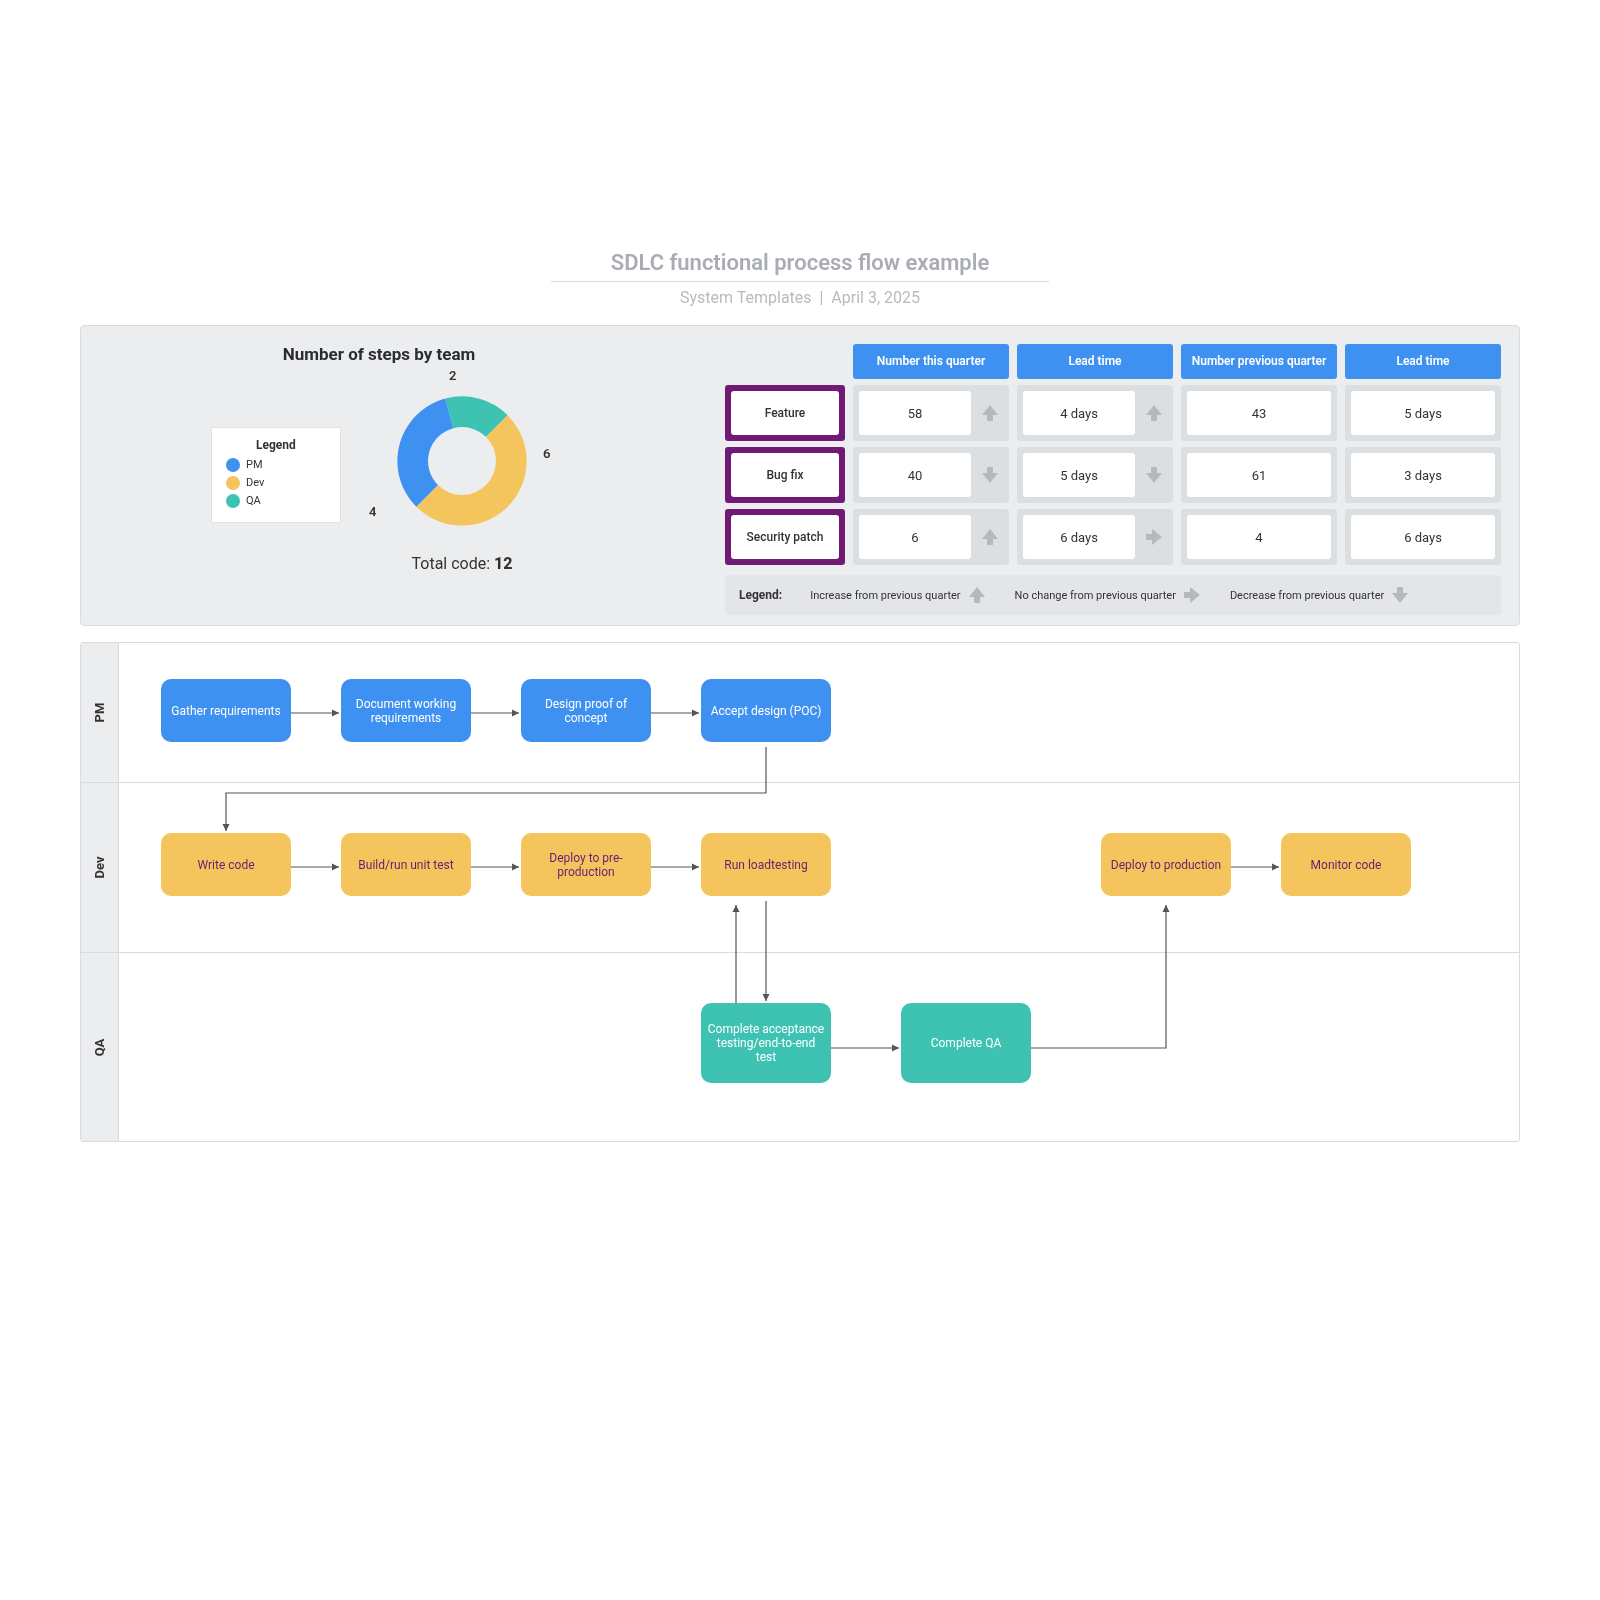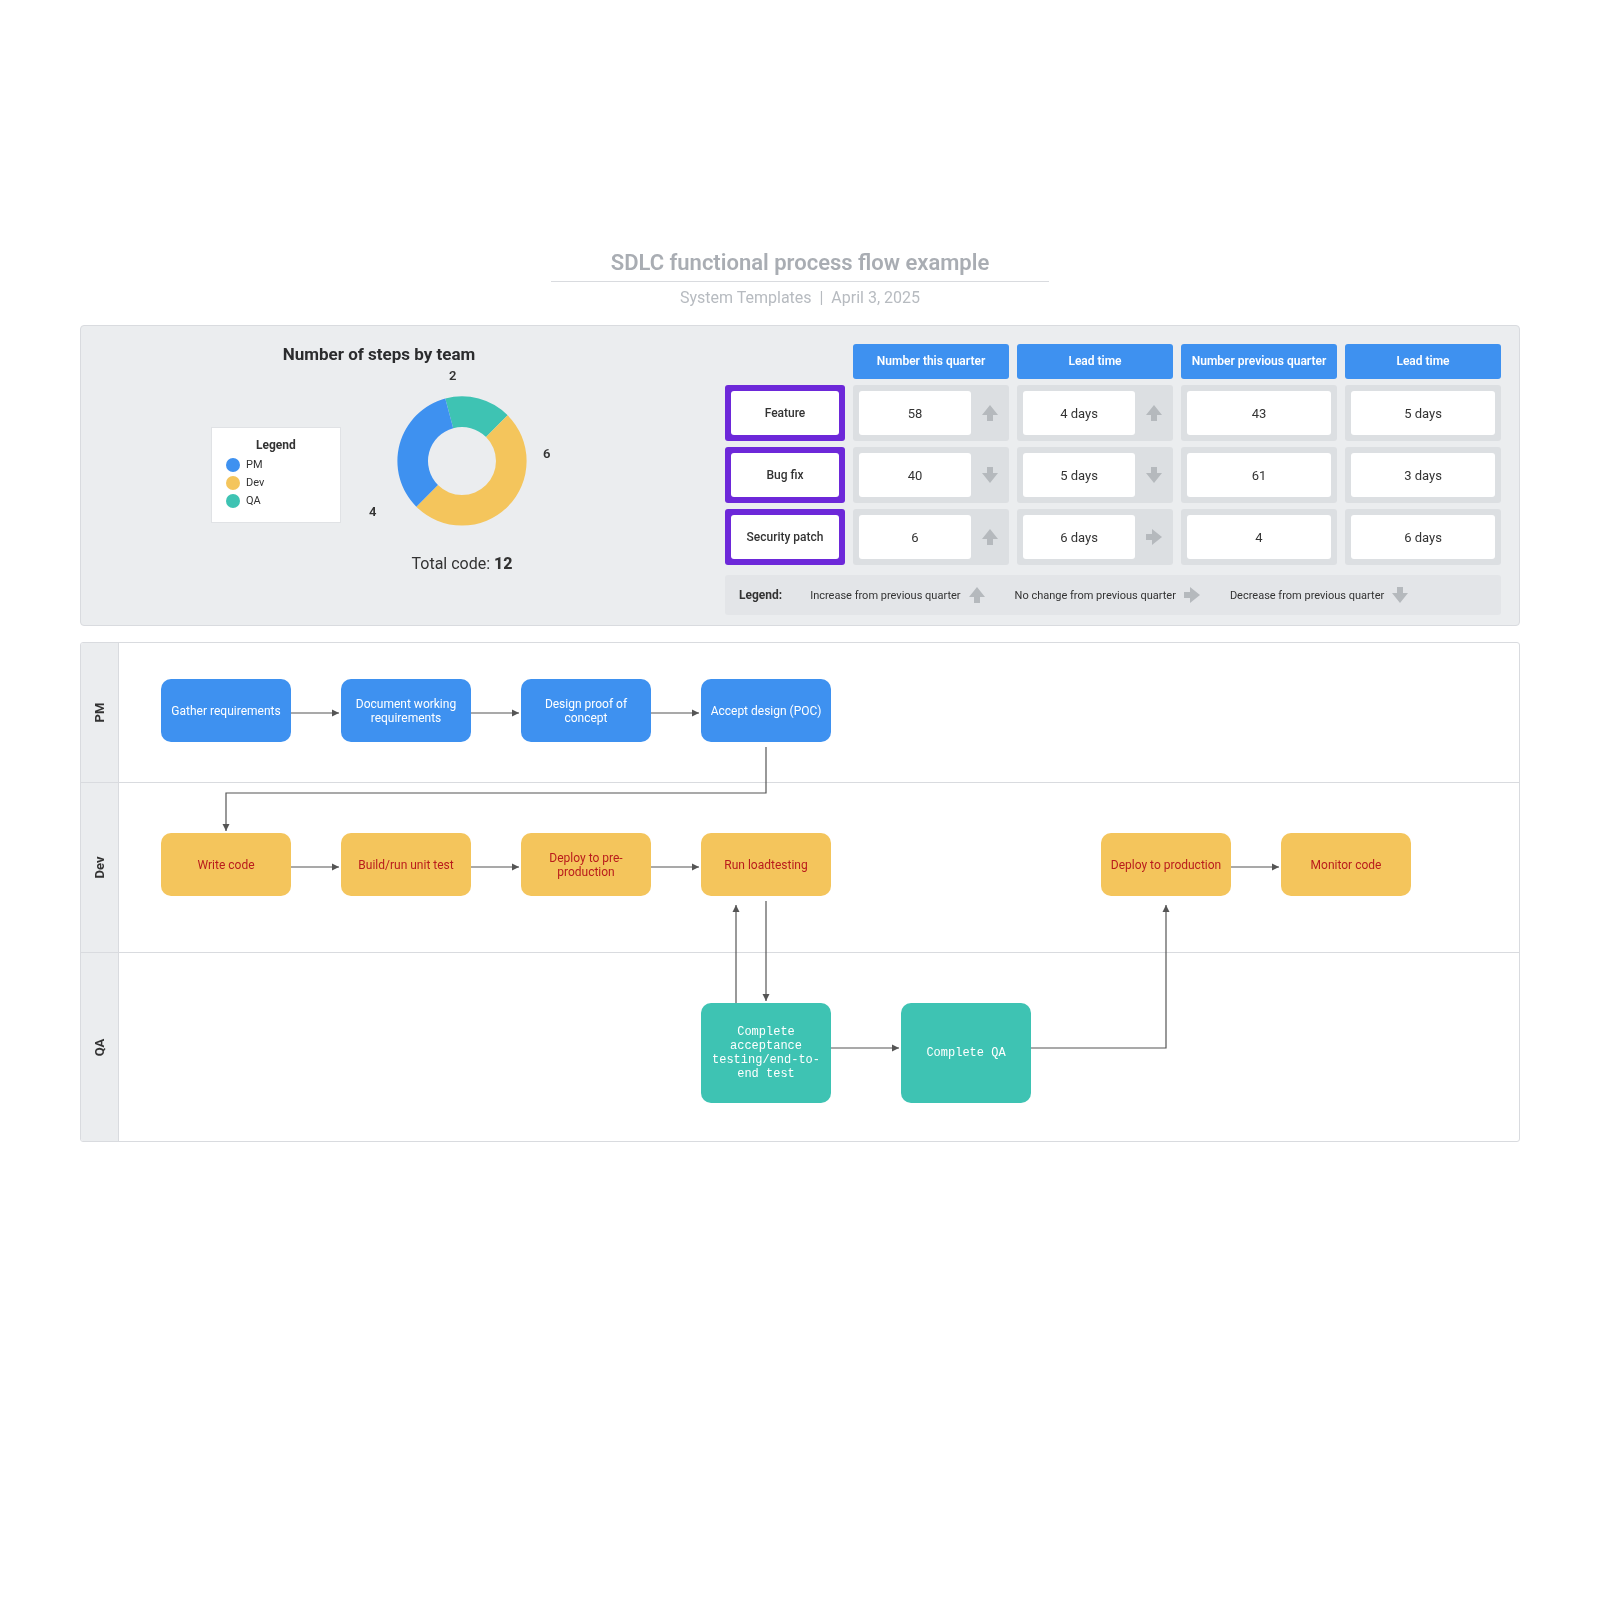--- a/index.html
+++ b/index.html
@@ -42,21 +42,21 @@
     grid-template-columns: 120px repeat(4, 1fr);
     gap: 6px 8px;
     align-items: stretch;
   }
   .header-cell {
     background: #3e91f0; color: #fff; font-size: 12px; font-weight: 600;
     text-align: center; padding: 10px 4px; border-radius: 3px;
     display:flex; align-items:center; justify-content:center; line-height:1.25;
   }
   .rowlabel-frame {
-    background: #6d28d9; padding: 6px; border-radius: 3px;
+    background: #701a75; padding: 6px; border-radius: 3px;
     display:flex; align-items:stretch;
   }
   .rowlabel {
     background: #fff; border-radius: 3px; width:100%;
     display: flex; align-items: center; justify-content: center;
     font-size: 12px; font-weight:500; text-align:center; line-height:1.2;
   }
   .rowbg {
     background: #dcdfe2; border-radius: 3px; padding:6px;
     display:flex; align-items:center; gap:6px;
@@ -89,22 +89,22 @@
     background:#ebedef; border-right:1px solid #d9dbdf;
     display:flex; align-items:center; justify-content:center;
   }
   .lane-label span { transform: rotate(-90deg); font-weight:700; font-size:13px; }
   .node {
     position:absolute; width:130px; height:63px; border-radius:10px;
     display:flex; align-items:center; justify-content:center; text-align:center;
     font-size:12px; padding:6px;
   }
   .node.pm  { background:#3e91f0; color:#fff; }
-  .node.dev { background:#f4c55c; color:#b91c1c; }
-  .node.qa  { background:#3ec3b3; color:#fff; height:100px;font-family:Liberation Mono, monospace; }
+  .node.dev { background:#f4c55c; color:#701a75; }
+  .node.qa  { background:#3ec3b3; color:#fff; height:80px; }
   .arrows { position:absolute; left:0; top:0; width:100%; height:100%; pointer-events:none; }
   .arrows line, .arrows path { stroke:#555; stroke-width:1.2; fill:none; }
 </style>
 </head>
 <body>
 
 <svg width="0" height="0" style="position:absolute">
   <defs>
     <g id="arr-up">
         <path d="M10 2 L18 12 L13 12 L13 18 L7 18 L7 12 L2 12 Z"></path>

